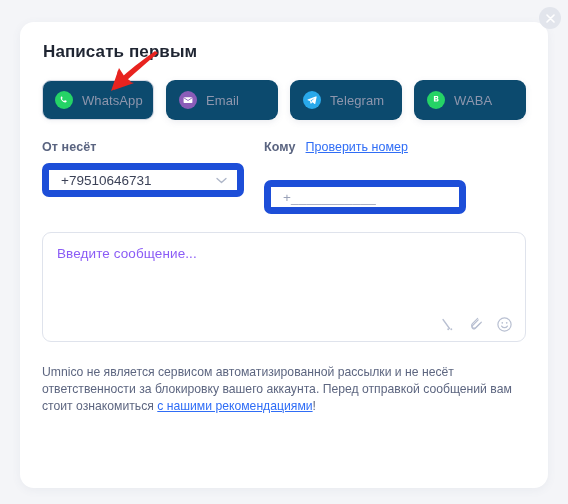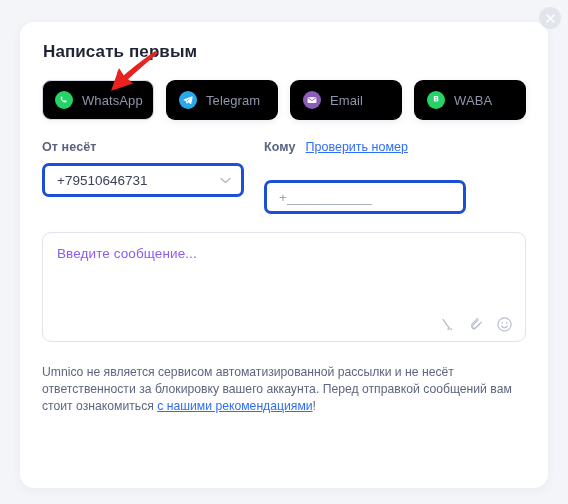--- a/index.html
+++ b/index.html
@@ -40,21 +40,21 @@
     color: #1f2532;
     letter-spacing: .1px;
     margin: 0 0 18px 0;
     padding-left: 1px;
   }
 
   .tabs { display: flex; gap: 12px; margin-bottom: 20px; }
   .tab {
     flex: 1 1 0;
     height: 40px;
-    background: #000000;
+    background: #0c4a6e;
     border-radius: 9px;
     box-shadow: 0 2px 6px rgba(100,110,140,0.13);
     display: flex; align-items: center;
     padding-left: 12px;
     gap: 9px;
     cursor: pointer;
     border: 1px solid transparent;
   }
   .tab.selected {
     border: 1px solid #d6dae5;
@@ -82,21 +82,21 @@
   .link {
     font-size: 12.5px;
     color: #2f6df6;
     text-decoration: underline;
     cursor: pointer;
     text-align: center;
   }
 
   .select-box, .input-box {
     height: 34px;
-    border: 3px solid #1d4ed8;
+    border: 7px solid #1d4ed8;
     border-radius: 7px;
     background: #fff;
     display: flex; align-items: center;
     padding: 0 10px 0 12px;
     font-size: 13.5px;
     color: #3c4257;
     cursor: pointer;
     position: relative;
   }
   .select-box .val { flex: 1; }
@@ -175,36 +175,36 @@
             <circle cx="9" cy="9" r="9" fill="#25D366"></circle>
             <path d="M6.4 5.2c.3 0 .5.1.6.4l.5 1.2c.1.2 0 .4-.1.55l-.35.4c-.1.12-.12.28-.04.42.45.8 1.1 1.4 1.9 1.8.16.08.34.04.44-.1l.35-.45c.12-.15.32-.2.5-.12l1.2.5c.25.1.36.4.25.64-.3.65-.95 1.05-1.65.95-2.1-.3-3.95-2.1-4.3-4.2-.1-.7.25-1.38.9-1.65.1-.05.2-.07.3-.07z" fill="#ffffff"></path>
           </svg>
         </span>
         <span class="tab-label">WhatsApp</span>
       </div>
 
       <div class="tab">
         <span class="tab-icon">
           <svg width="18" height="18" viewBox="0 0 18 18">
-            <circle cx="9" cy="9" r="9" fill="#29A9EB"></circle>
-            <path d="M13.3 5.3 4.7 8.6c-.35.14-.33.62.03.72l2.1.6 .8 2.5c.1.3.47.38.68.15l1.1-1.2 2.15 1.6c.27.2.66.06.73-.27l1.4-6.9c.07-.36-.28-.64-.6-.5zM7.6 9.6l4.3-2.7-3.5 3.2-.1 1.5-.7-2z" fill="#ffffff"></path>
-          </svg>
-        </span>
-        <span class="tab-label">Telegram</span>
-      </div>
-
-      <div class="tab">
-        <span class="tab-icon">
-          <svg width="18" height="18" viewBox="0 0 18 18">
             <circle cx="9" cy="9" r="9" fill="#8B5CB8"></circle>
             <rect x="4.6" y="6.3" width="8.8" height="5.6" rx="0.7" fill="#ffffff"></rect>
             <path d="M4.9 6.8 9 9.5l4.1-2.7" stroke="#8B5CB8" stroke-width="0.9" fill="none" stroke-linecap="round" stroke-linejoin="round"></path>
           </svg>
         </span>
         <span class="tab-label">Email</span>
+      </div>
+
+      <div class="tab">
+        <span class="tab-icon">
+          <svg width="18" height="18" viewBox="0 0 18 18">
+            <circle cx="9" cy="9" r="9" fill="#29A9EB"></circle>
+            <path d="M13.3 5.3 4.7 8.6c-.35.14-.33.62.03.72l2.1.6 .8 2.5c.1.3.47.38.68.15l1.1-1.2 2.15 1.6c.27.2.66.06.73-.27l1.4-6.9c.07-.36-.28-.64-.6-.5zM7.6 9.6l4.3-2.7-3.5 3.2-.1 1.5-.7-2z" fill="#ffffff"></path>
+          </svg>
+        </span>
+        <span class="tab-label">Telegram</span>
       </div>
 
       <div class="tab">
         <span class="tab-icon">
           <svg width="18" height="18" viewBox="0 0 18 18">
             <circle cx="9" cy="9" r="9" fill="#25D366"></circle>
             <path d="M6.9 4.9h2.7c1 0 1.7.5 1.7 1.4 0 .6-.3 1-.8 1.2.65.2 1.05.7 1.05 1.45 0 1.05-.8 1.65-1.95 1.65H6.9zm1.5 1.15v1.1h1c.45 0 .7-.2.7-.55s-.25-.55-.7-.55zm0 2.1v1.25h1.15c.5 0 .78-.22.78-.62s-.28-.63-.78-.63z" fill="#ffffff"></path>
           </svg>
         </span>
         <span class="tab-label">WABA</span>

